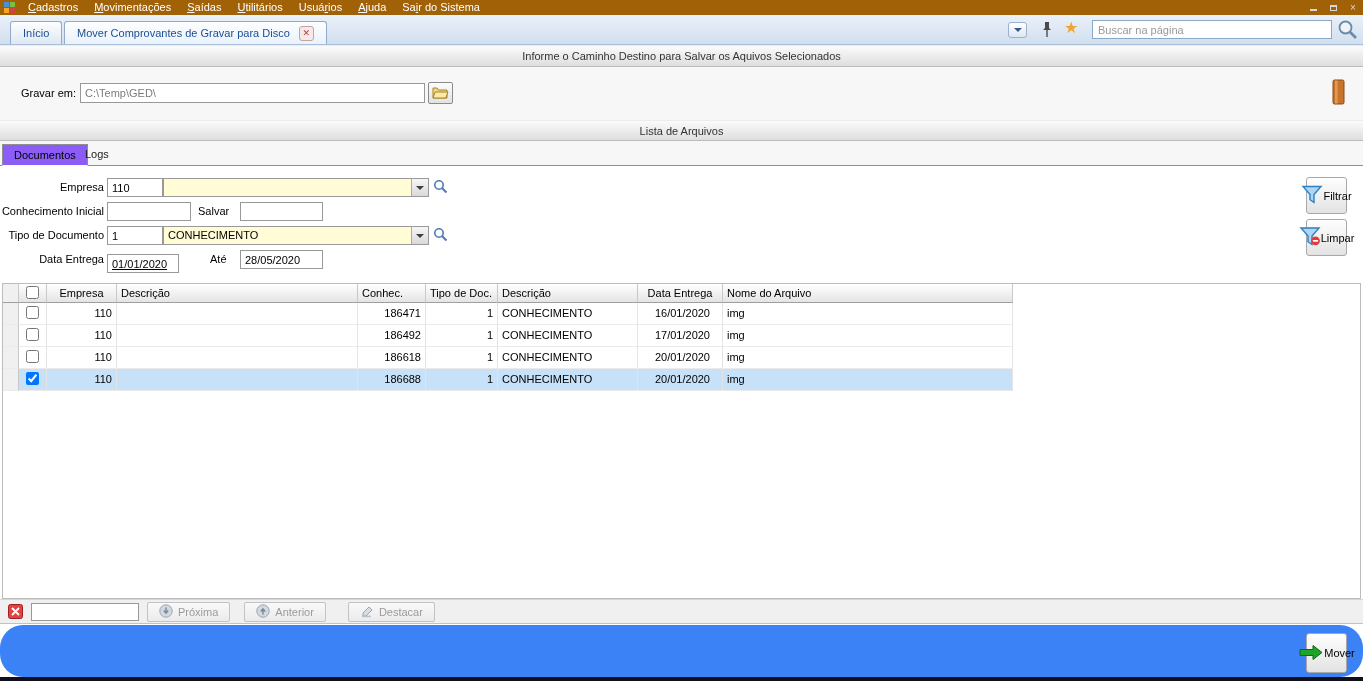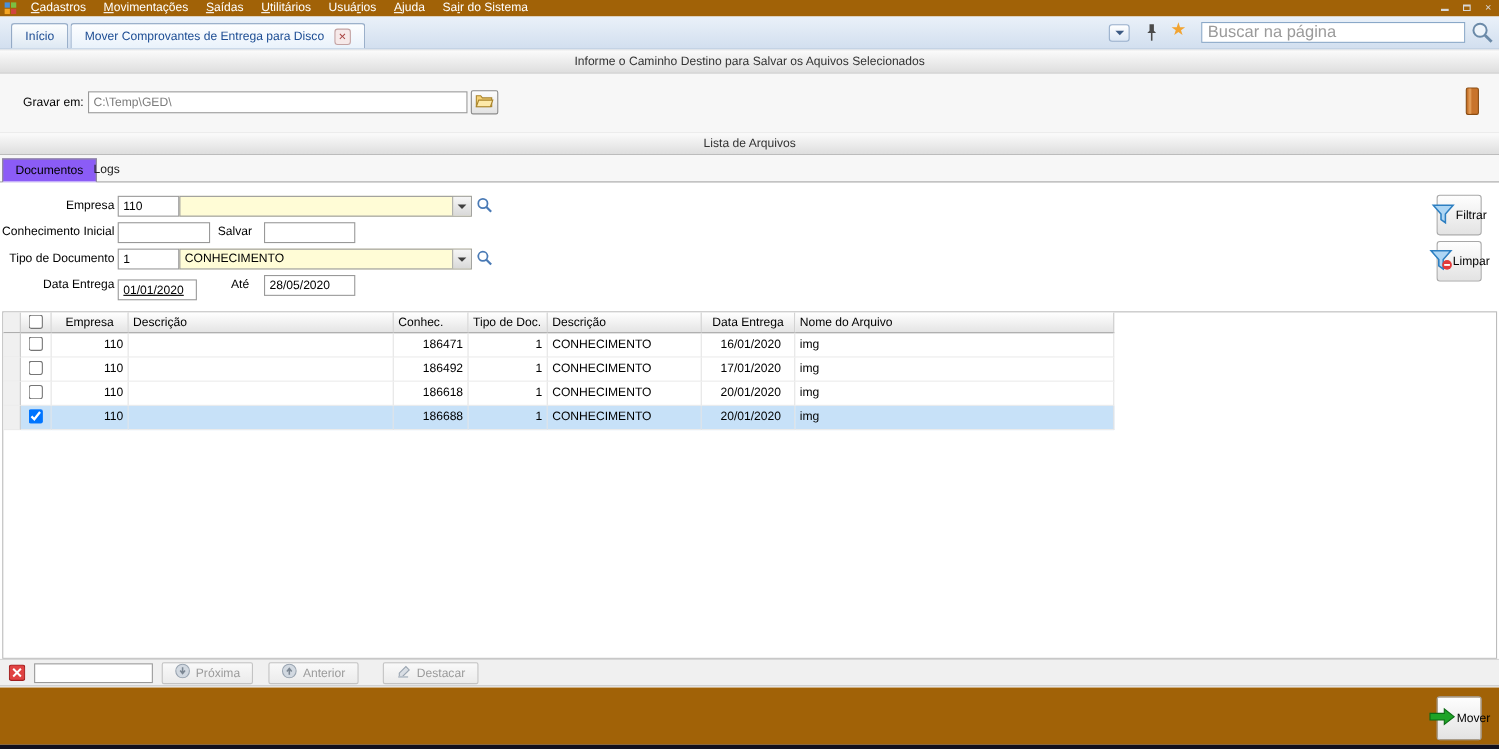--- a/index.html
+++ b/index.html
@@ -47,21 +47,21 @@
     position:absolute; left:1008px; top:7px; width:19px; height:16px;
     border:1px solid #9ab0cc; border-radius:3px;
     background:linear-gradient(#ffffff,#dce7f4);
     display:flex; align-items:center; justify-content:center;
   }
   .chev-down { width:0; height:0; border-left:4px solid transparent; border-right:4px solid transparent; border-top:4px solid #3c5a83; }
   #pin-icon  { position:absolute; left:1040px; top:6px; }
   #star-icon { position:absolute; left:1064px; top:3px; font-size:16px; color:#f2a431; line-height:20px; }
   #page-search {
     position:absolute; left:1092px; top:5px; width:240px; height:19px;
-    border:1px solid #8aa8c8; padding:0 5px; font-size:15px; color:#333;
+    border:1px solid #8aa8c8; padding:0 5px; font-size:11px; color:#333;
     font-family:"Liberation Sans",sans-serif;
   }
   #page-search::placeholder { color:#9a9a9a; }
   #search-mag { position:absolute; left:1337px; top:4px; }
 
   
   .strip {
     position:absolute; left:0; right:0;
     background:linear-gradient(#fbfbfb,#dedede);
     border-top:1px solid #ececec; border-bottom:1px solid #bcbcbc;
@@ -168,21 +168,21 @@
   .finder-btn {
     height:20px; border:1px solid #c3c3c3; border-radius:2px;
     background:linear-gradient(#f9f9f9,#ebebeb); color:#9b9b9b;
     display:flex; align-items:center; gap:5px; padding:0 11px; cursor:default; white-space:nowrap;
   }
   #btn-proxima  { margin-left:8px; }
   #btn-anterior { margin-left:14px; }
   #btn-destacar { margin-left:22px; }
 
   
-  #bottom { position:absolute; top:625px; left:0; right:0; height:52px; background:#a16207; }
+  #bottom { position:absolute; top:625px; left:0; right:0; height:52px; background:#3b82f6;border-radius:23px; }
   #mover-btn { left:1306px; top:8px; width:41px; height:40px; }
   #taskbar-edge { position:absolute; left:0; bottom:0; width:100%; height:4px; background:#11101e; }
 </style>
 </head>
 <body>
 
 <div id="menubar">
   <span id="app-icon">
     <svg width="11" height="11">
         <rect width="5" height="5" fill="#4a90d9"></rect>
@@ -205,21 +205,21 @@
     <span class="winbtn"><span class="restore-glyph"></span></span>
     <span class="winbtn">×</span>
   </div>
 </div>
 
 <div id="tabstrip">
   <div class="tab inactive">
     <span>Início</span>
   </div>
   <div class="tab active">
-    <span>Mover Comprovantes de Entrega para Disco</span>
+    <span>Mover Comprovantes de Gravar para Disco</span>
     <span class="tab-close">✕</span>
   </div>
   <div id="chev-btn">
       <span class="chev-down"></span>
     </div>
   <span id="pin-icon">
     <svg width="14" height="17" viewBox="0 0 14 17">
         <path d="M5 1h4v6l2 2H3l2-2z" fill="#4a4a4a"></path>
         <rect x="6.3" y="9" width="1.4" height="7" fill="#4a4a4a"></rect>
       </svg>

